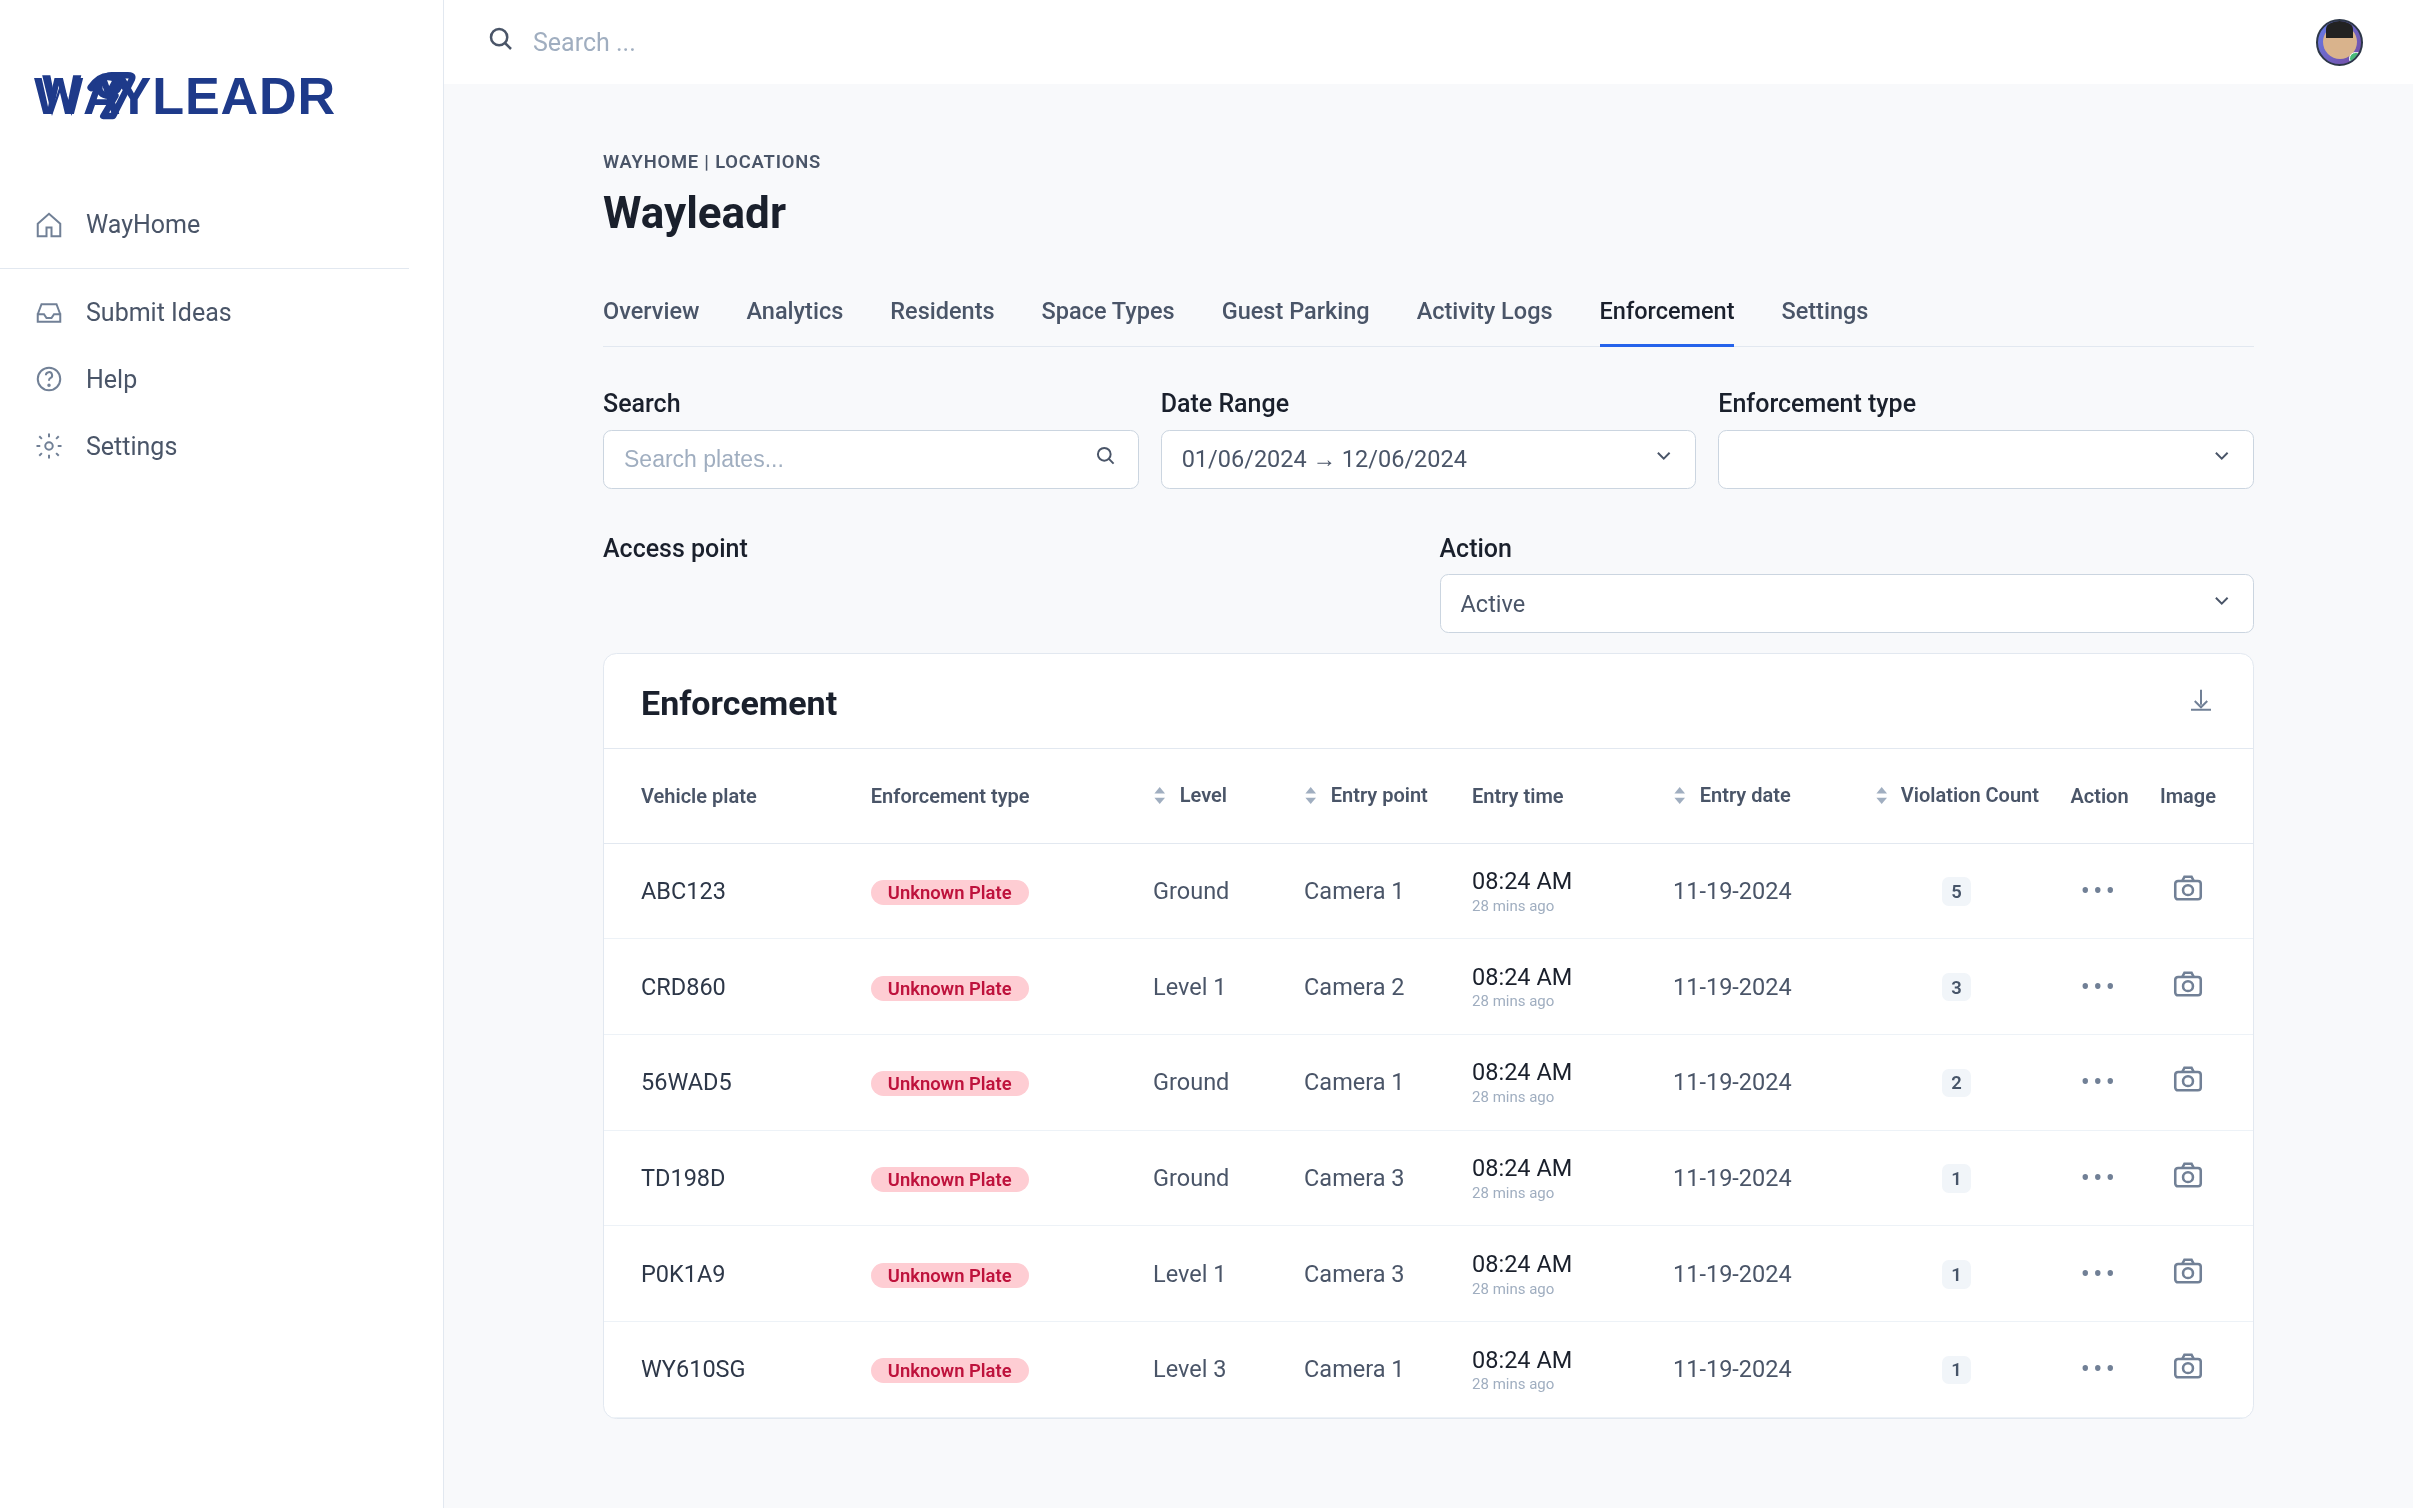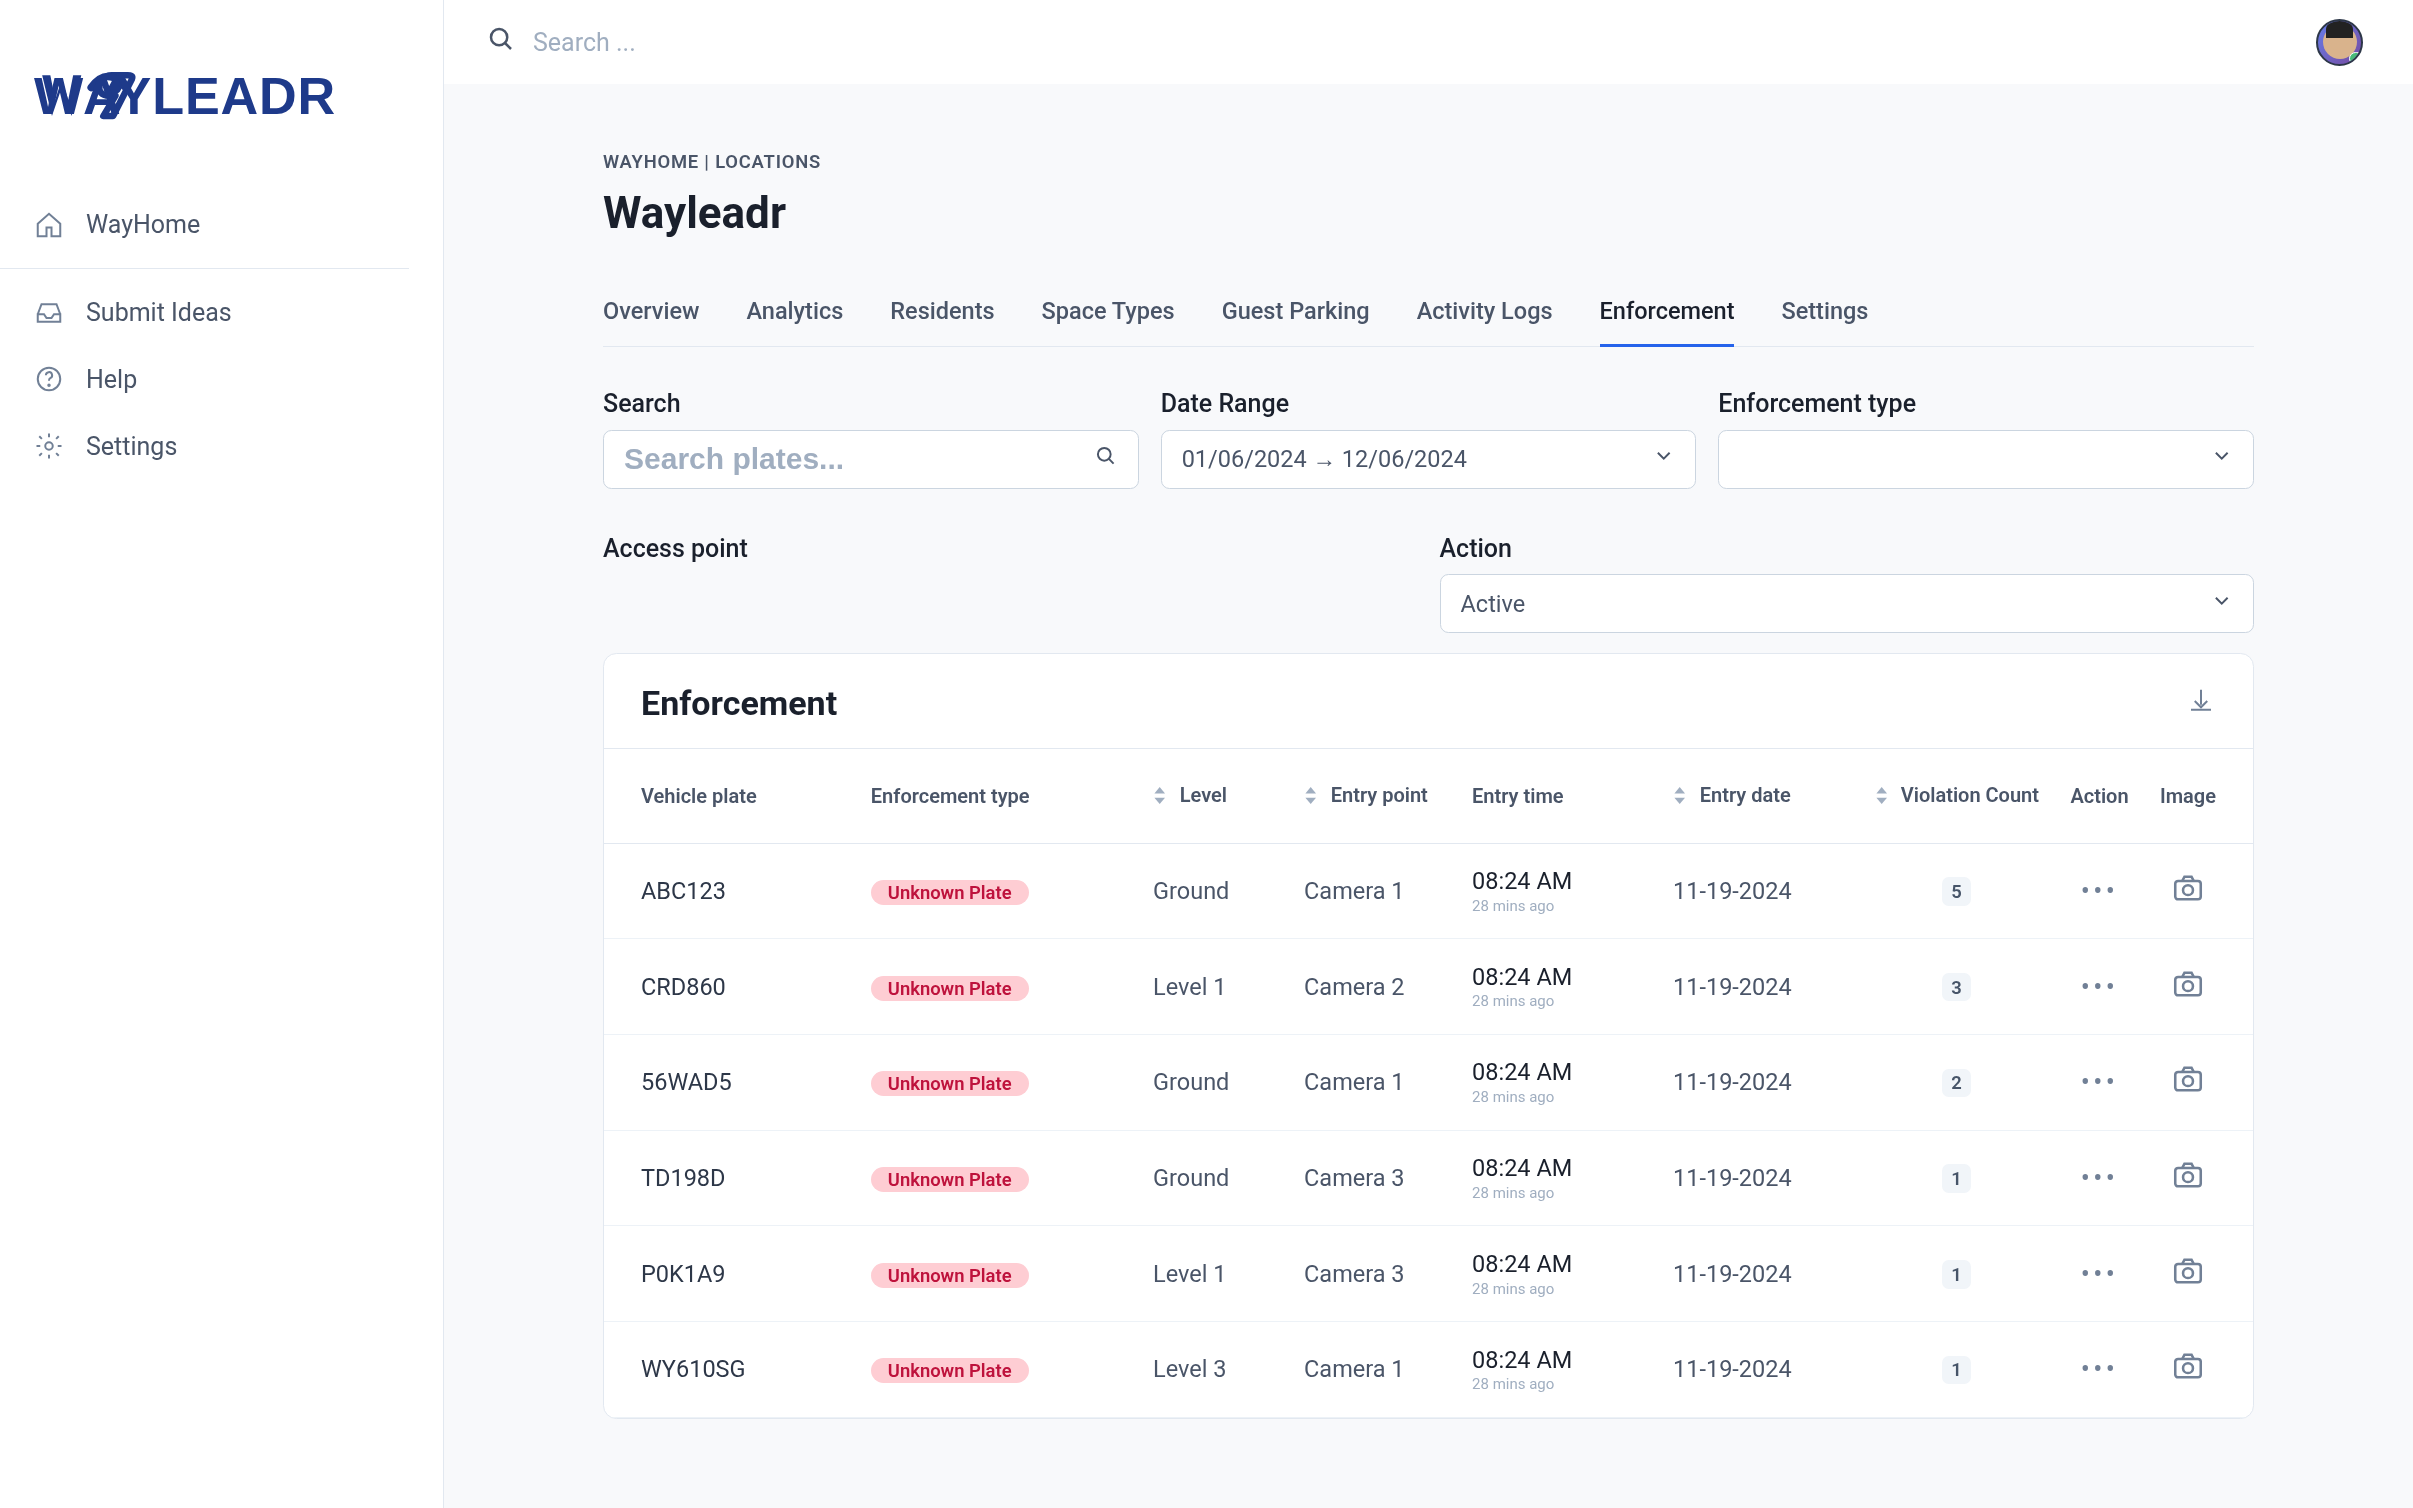--- a/index.html
+++ b/index.html
@@ -109,21 +109,21 @@
     height: 59px;
     border: 0.8px solid #cbd5e0;
     border-radius: 8.4px;
     background:#fff;
     display:flex; align-items:center;
     padding: 0 20px;
     font-size: 23.5px;
     color:#4a5568;
     gap: 13.4px;
   }
-  .input input { border:none; outline:none; flex:1; font-size:30px; background:transparent; color:#0f766e;font-weight:bold; }
+  .input input { border:none; outline:none; flex:1; font-size:23px; background:transparent; color:#0f766e; }
   .input input::placeholder { color:#a0aec0; }
   .select .caret { margin-left:auto; }
   .select svg, .input svg { width:23.5px; height:23.5px; stroke:#4a5568; fill:none; stroke-width:2; }
   .card {
     border: 0.8px solid #e2e8f0;
     border-radius: 13.4px;
     background:#fff;
     overflow:hidden;
   }
   .card-header {

